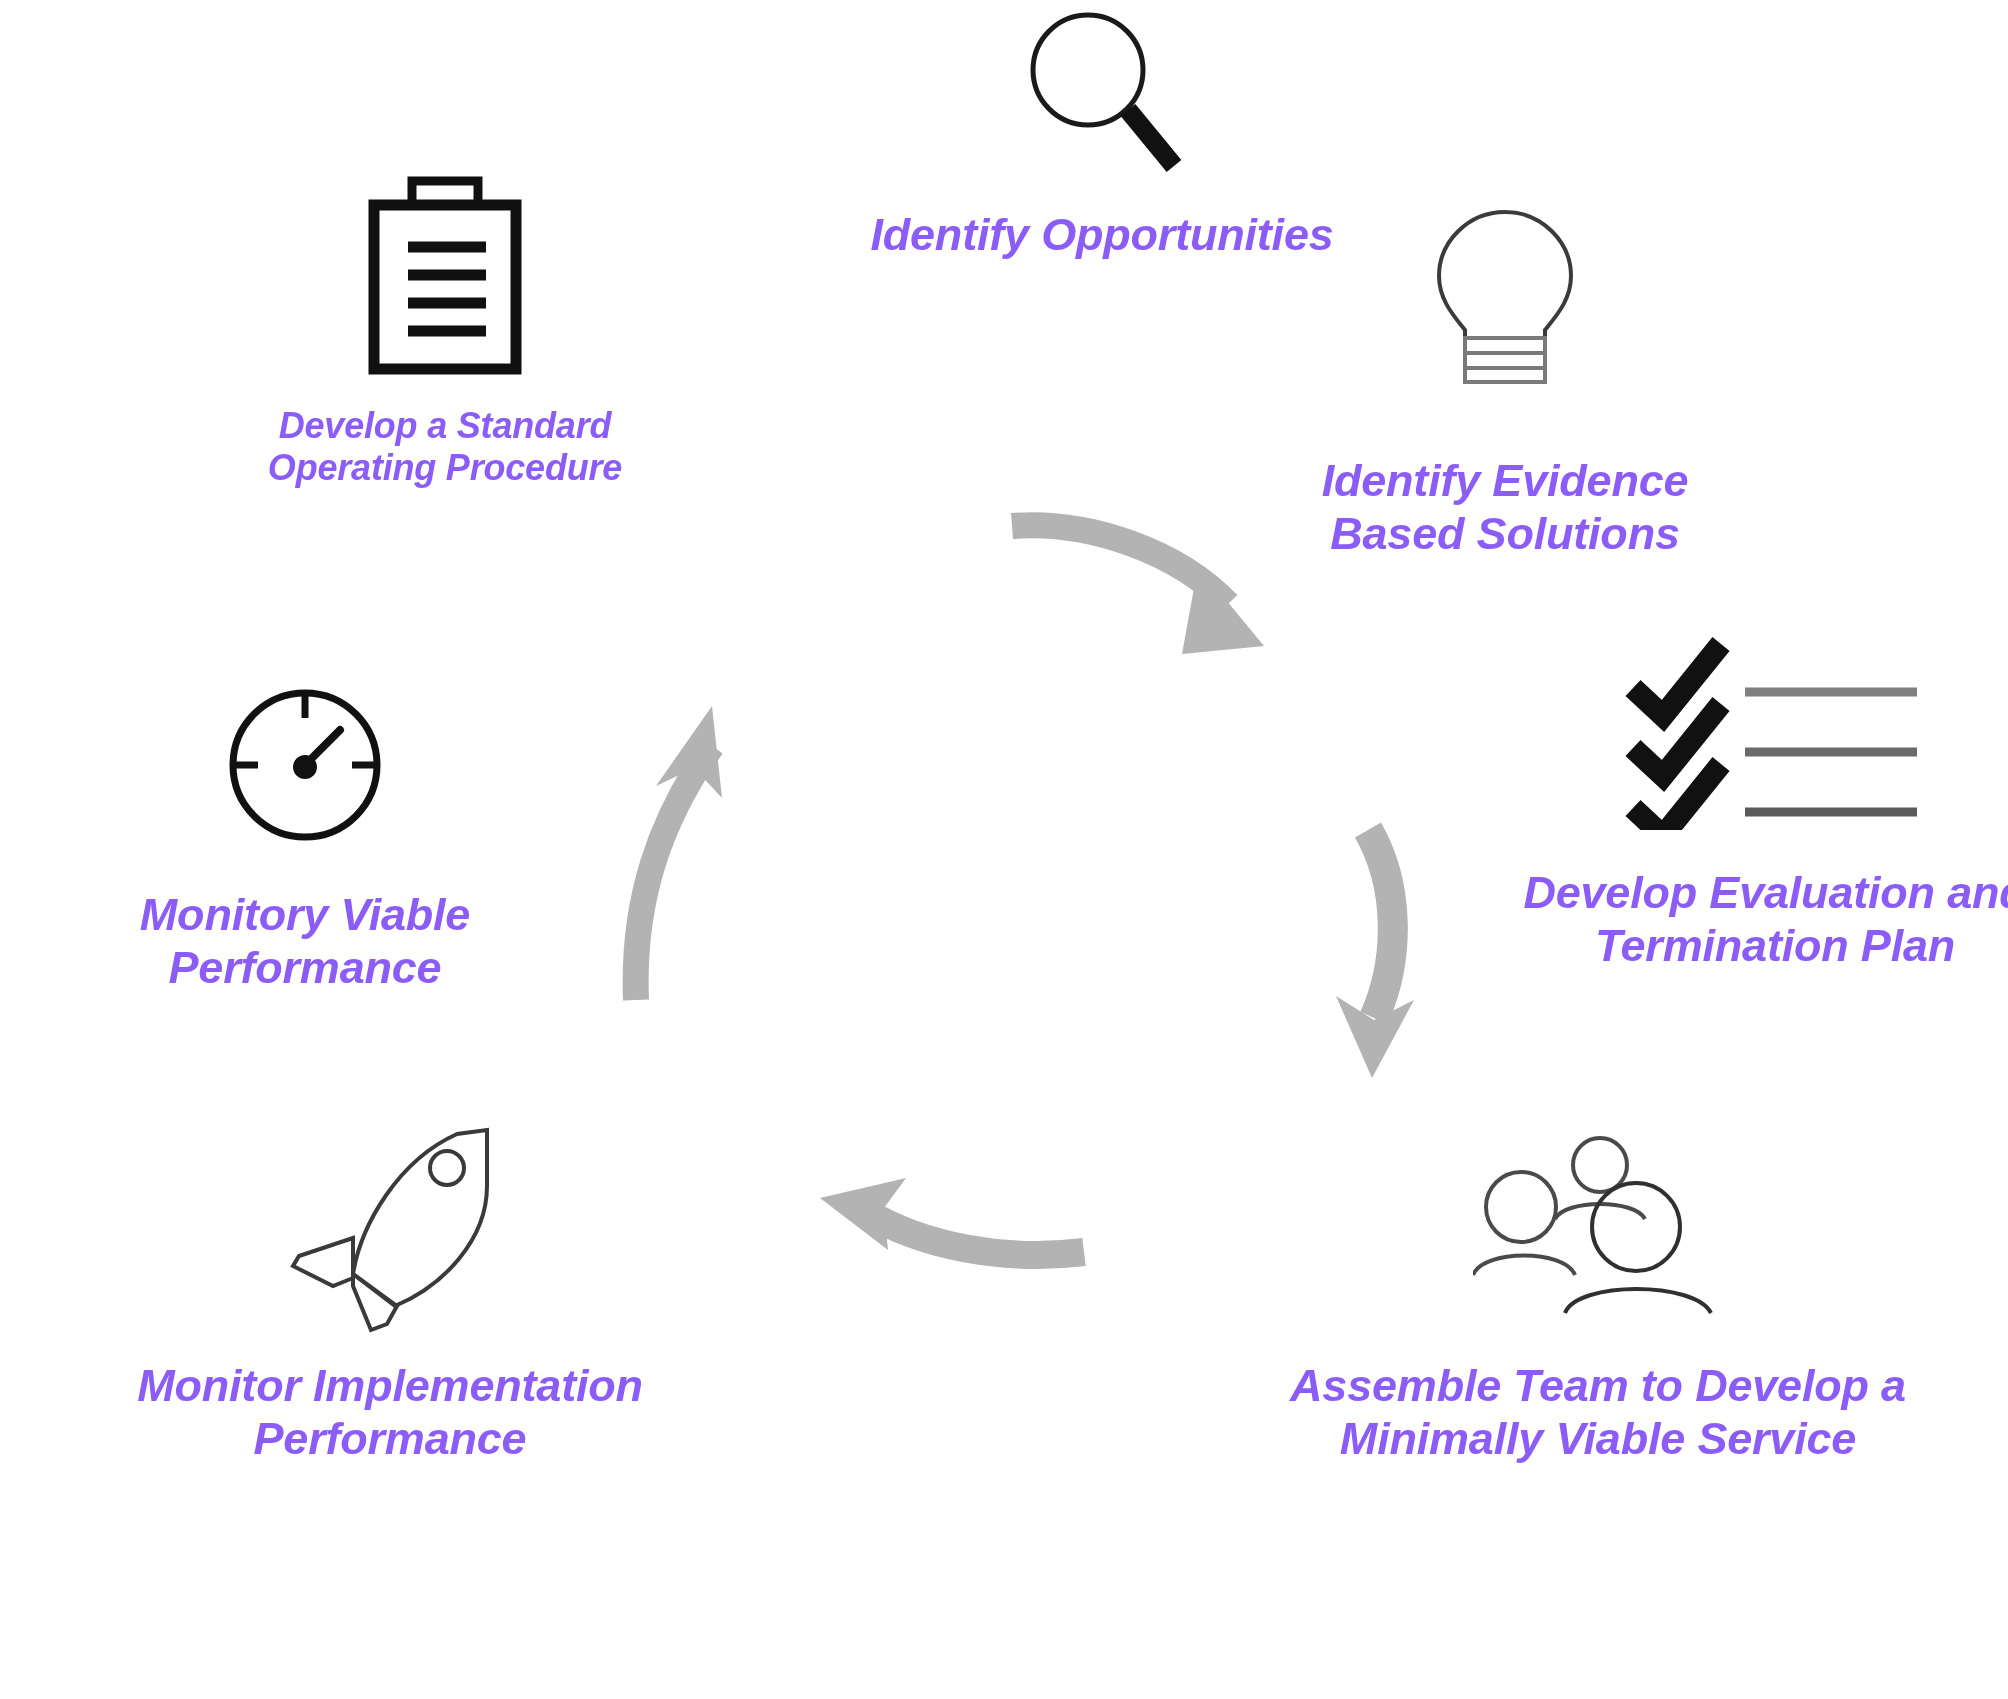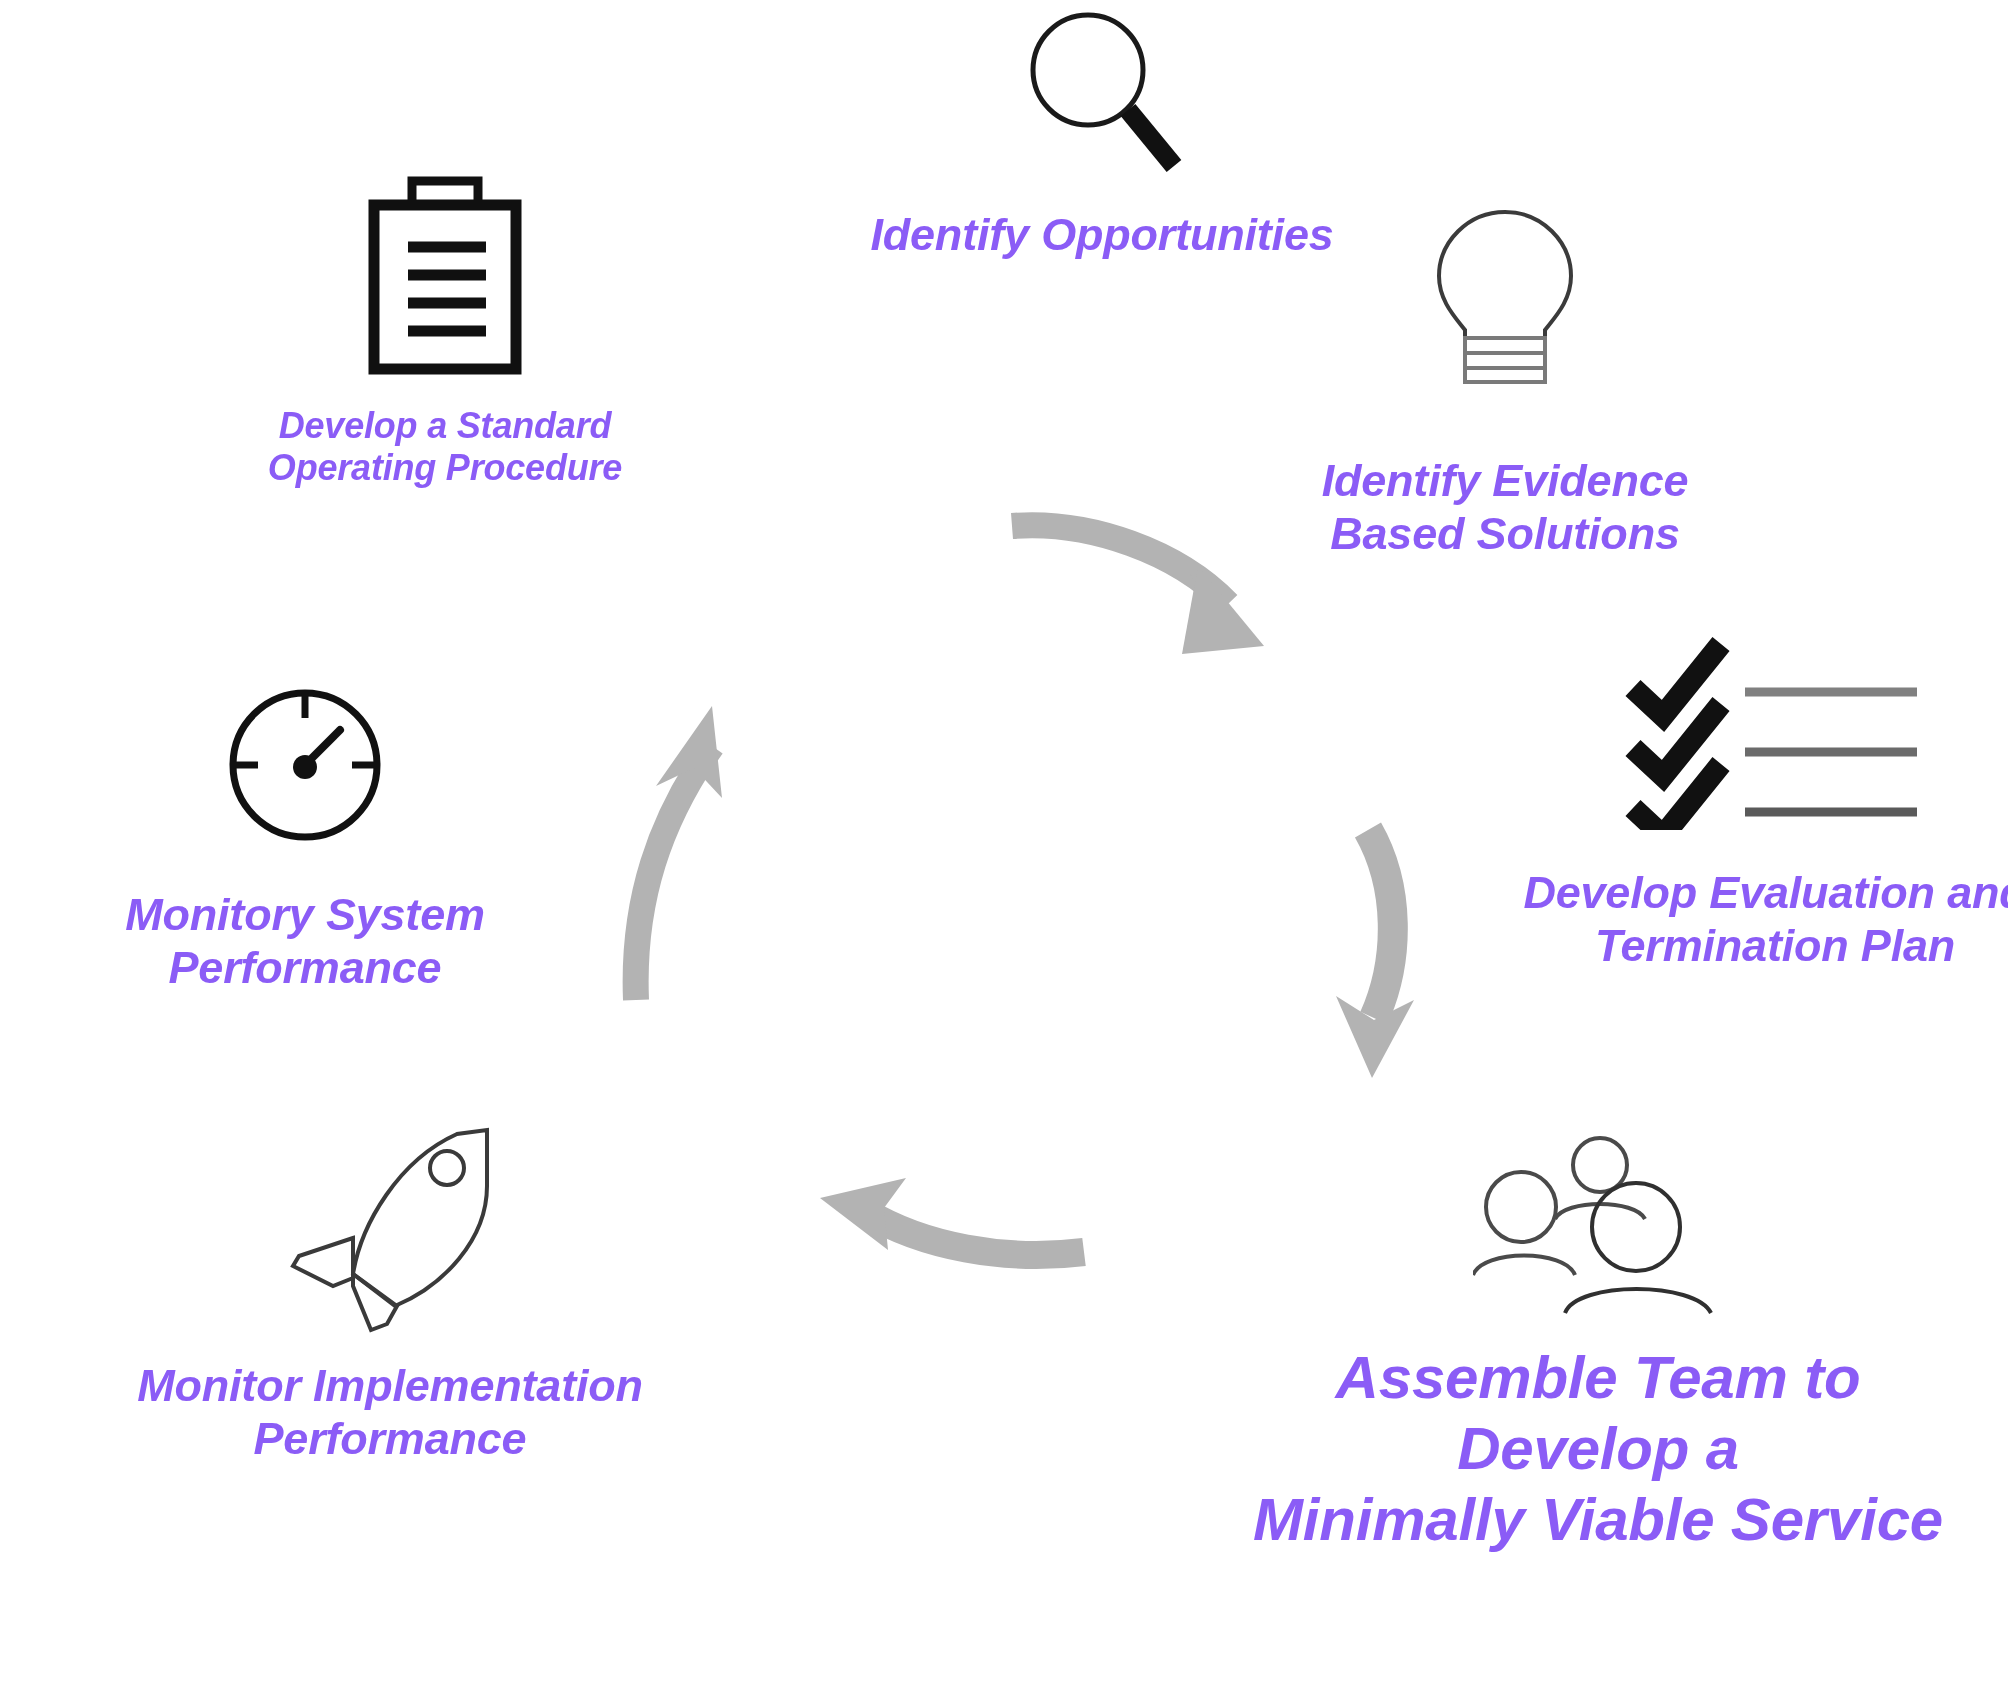--- a/index.html
+++ b/index.html
@@ -49,21 +49,21 @@
   #node-identify-opportunities { left: 842px; top: 8px; width: 520px; }
   #node-identify-opportunities .node-label { font-size: 45px; margin-top: 10px; }
 
   #node-evidence-solutions { left: 1255px; top: 204px; width: 500px; gap: 39px; }
   #node-evidence-solutions .node-label { font-size: 45px; margin-top: 26px; }
 
   #node-evaluation-plan { left: 1455px; top: 630px; width: 640px; }
   #node-evaluation-plan .node-label { font-size: 45px; margin-top: 36px; text-align: center; }
 
   #node-assemble-team { left: 1248px; top: 1135px; width: 700px; }
-  #node-assemble-team .node-label { font-size: 60px; margin-top: 28px; }
+  #node-assemble-team .node-label { font-size: 45px; margin-top: 44px; }
 
   #node-sprints { left: 690px; top: 1320px; width: 600px; }
   #node-sprints .node-label { font-size: 45px; margin-top: 28px; }
 
   #node-monitor-implementation { left: 100px; top: 1120px; width: 580px; }
   #node-monitor-implementation .node-label { font-size: 45px; margin-top: 24px; }
 
   #node-monitory-system { left: 80px; top: 680px; width: 450px; }
   #node-monitory-system .node-label { font-size: 45px; margin-top: 38px; }
 
@@ -182,21 +182,21 @@
 
   <div class="node" id="node-monitory-system">
     <svg class="node-icon" width="170" height="170" viewBox="0 0 170 170">
       <circle cx="85" cy="85" r="72" fill="none" stroke="#111111" stroke-width="7"></circle>
       <line x1="85" y1="13" x2="85" y2="38" stroke="#111111" stroke-width="7"></line>
       <line x1="157" y1="85" x2="132" y2="85" stroke="#111111" stroke-width="7"></line>
       <line x1="13" y1="85" x2="38" y2="85" stroke="#111111" stroke-width="7"></line>
       <line x1="85" y1="85" x2="120" y2="50" stroke="#111111" stroke-width="8" stroke-linecap="round"></line>
       <circle cx="85" cy="87" r="12" fill="#111111"></circle>
     </svg>
-    <div class="node-label">Monitory System
+    <div class="node-label">Monitory Viable
 Performance</div>
   </div>
 
   <div class="node" id="node-sop">
     <svg class="node-icon" width="170" height="200" viewBox="0 0 170 200">
 
       <rect x="52" y="6" width="66" height="28" fill="none" stroke="#101010" stroke-width="9"></rect>
 
       <rect x="14" y="30" width="142" height="164" fill="#ffffff" stroke="#101010" stroke-width="11"></rect>
 

